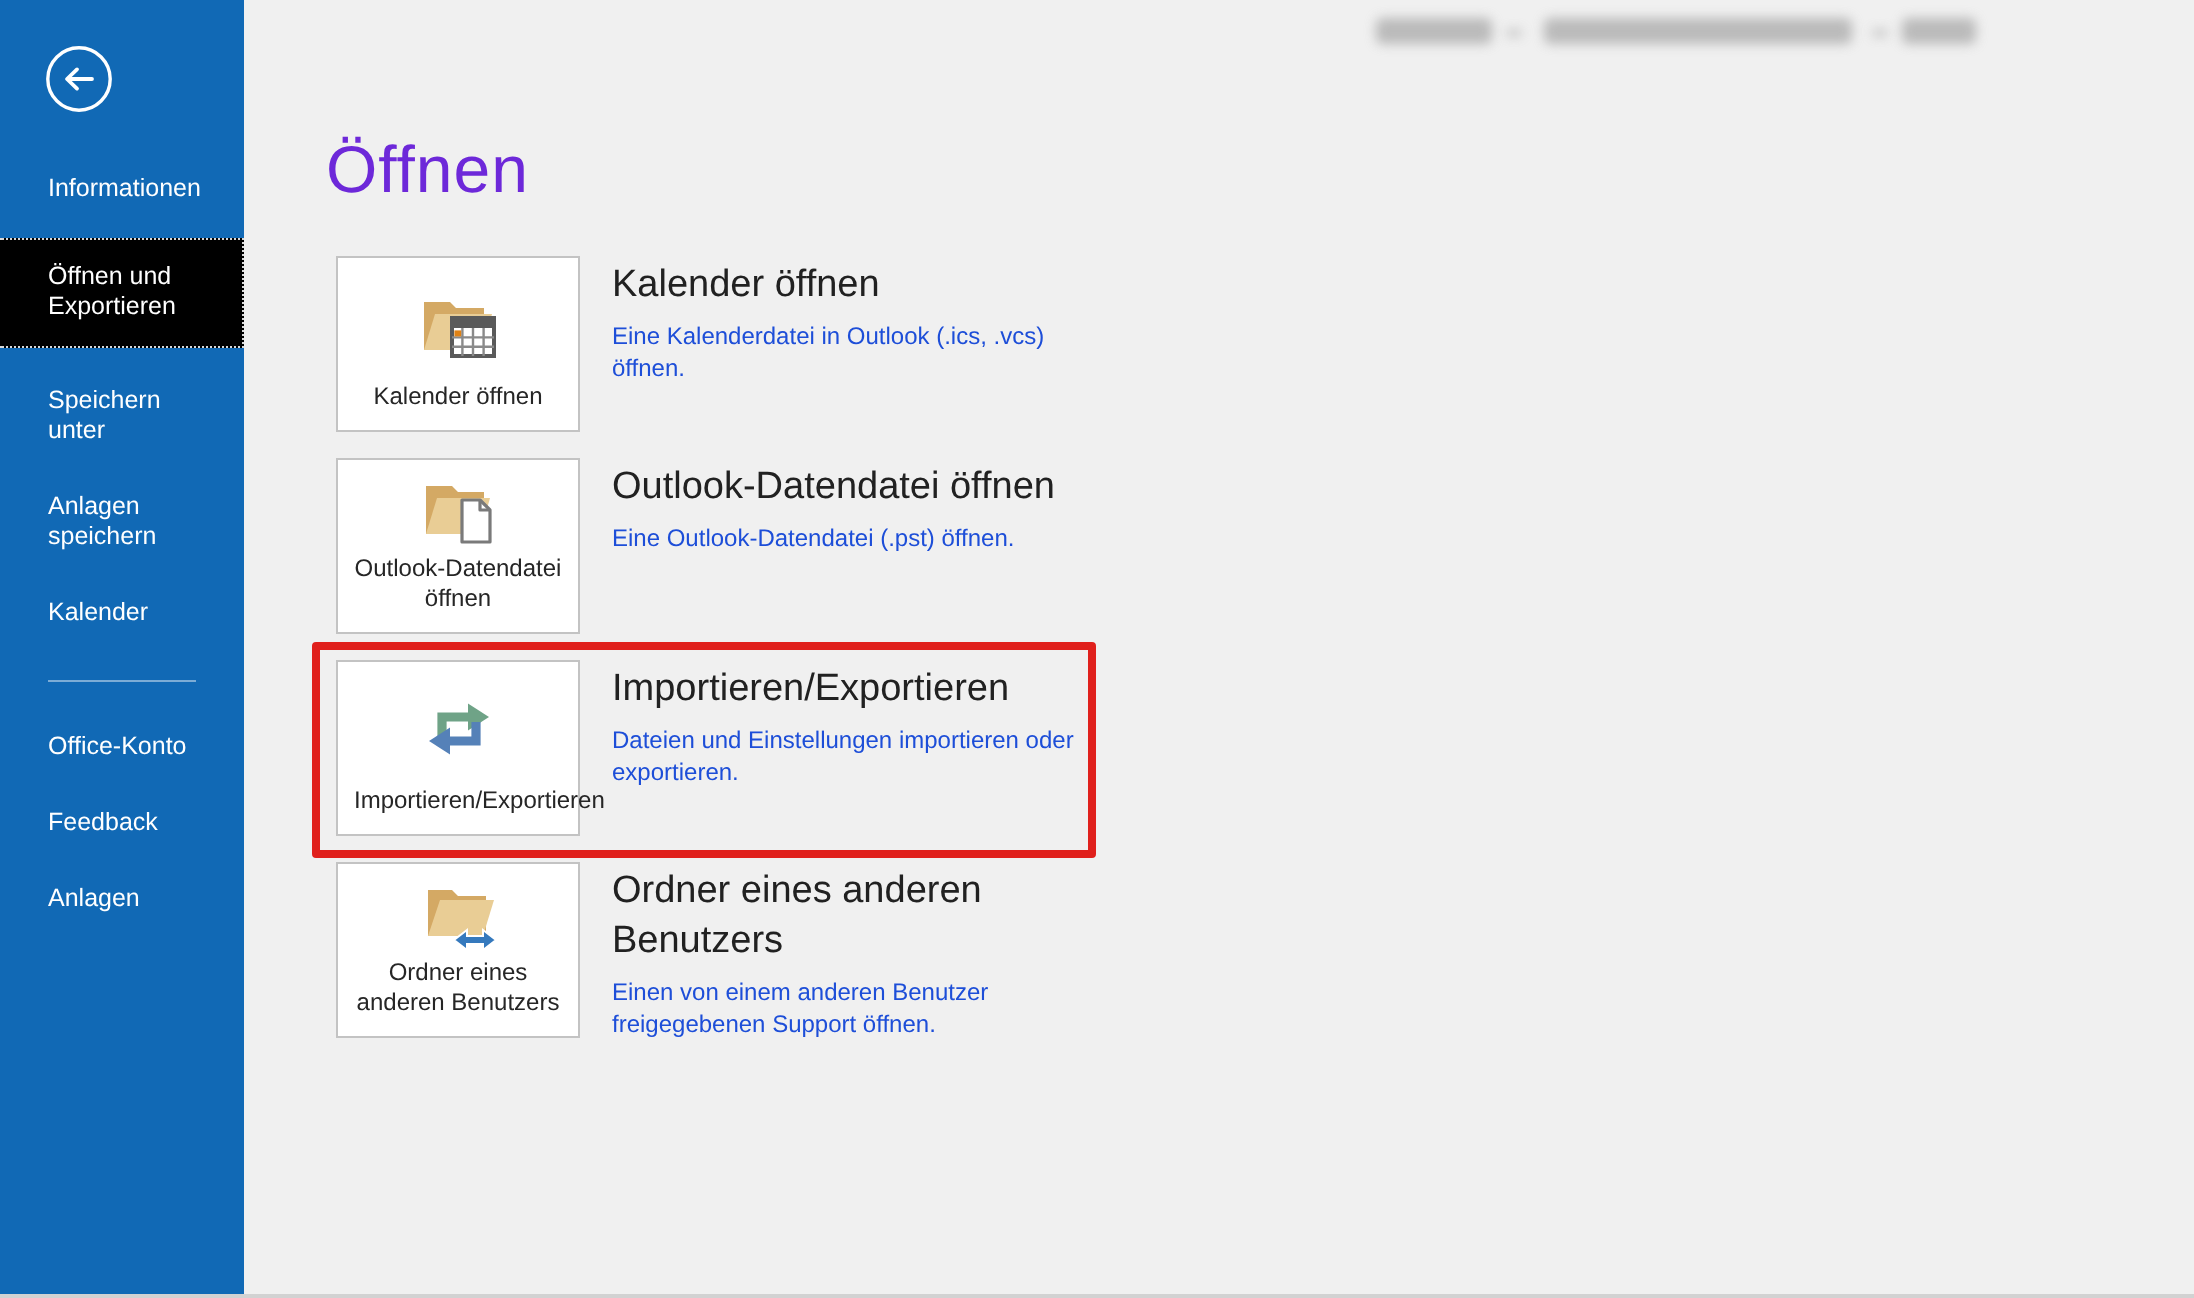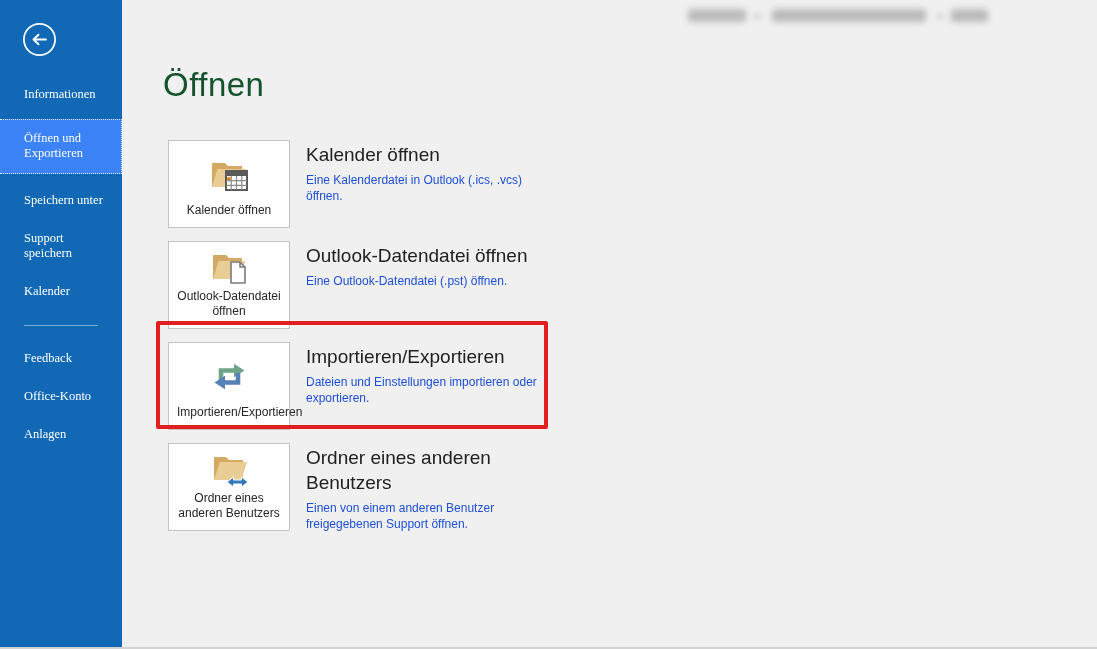--- a/index.html
+++ b/index.html
@@ -27,40 +27,39 @@
   .back-button {
     position:absolute; left:22px; top:22px; width:35px; height:35px;
     cursor:pointer; display:block;
   }
   .nav { list-style:none; position:absolute; top:81px; left:0; right:0; }
   .nav li.nav-item {
     padding:6px 10px 6px 24px;
     font-size:12.5px; line-height:15px;
     margin-bottom:11px;
     cursor:pointer;
-    font-family:Liberation Serif, serif;
   }
   .nav li.nav-item.selected {
-    background:#3b82f6;
+    background:#000000;
     border-top:1px dotted rgba(255,255,255,.85);
     border-bottom:1px dotted rgba(255,255,255,.85);
     border-right:1px dotted rgba(255,255,255,.85);
     padding-top:11px; padding-bottom:12px;
     margin-bottom:13px;
   }
   .nav li.nav-divider {
     height:1px; background:rgba(255,255,255,.45);
     margin:20px 24px 19px 24px;
   }
 
   
   .main { position:absolute; left:122px; top:0; right:0; bottom:0; padding:66px 0 0 41px; }
   .page-title {
-    font-size:33px; font-weight:300; color:#14532d;
-    letter-spacing:.5px; margin:0 0 36px 0;
+    font-size:33px; font-weight:300; color:#6d28d9;
+    letter-spacing:.5px; margin:0 0 24px 0;
   }
   .open-row { display:flex; align-items:flex-start; margin:0 0 13px 5px; }
   .tile {
     width:122px; height:88px; flex:none;
     background:#fff; border:1px solid #c3c3c3;
     display:flex; flex-direction:column; align-items:center; justify-content:flex-end;
     cursor:pointer;
   }
   .tile .tile-icon { flex:1; display:flex; align-items:center; justify-content:center; padding-top:6px; }
   .tile .tile-label {
@@ -93,25 +92,25 @@
   <span class="back-button">
     <svg width="35" height="35" viewBox="0 0 35 35">
       <circle cx="17.5" cy="17.5" r="15.6" fill="none" stroke="#ffffff" stroke-width="1.7"></circle>
       <path d="M24 17.5 H12.5 M16.5 12.7 L11.5 17.5 L16.5 22.3" fill="none" stroke="#ffffff" stroke-width="1.9" stroke-linecap="round" stroke-linejoin="round"></path>
     </svg>
   </span>
   <ul class="nav">
     <li class="nav-item">Informationen</li>
     <li class="nav-item selected">Öffnen und Exportieren</li>
     <li class="nav-item">Speichern unter</li>
-    <li class="nav-item">Support speichern</li>
+    <li class="nav-item">Anlagen speichern</li>
     <li class="nav-item">Kalender</li>
     <li class="nav-divider"></li>
+    <li class="nav-item">Office-Konto</li>
     <li class="nav-item">Feedback</li>
-    <li class="nav-item">Office-Konto</li>
     <li class="nav-item">Anlagen</li>
   </ul>
 </nav>
 
 <main class="main">
   <h1 class="page-title">Öffnen</h1>
 
   <div class="open-row">
     <div class="tile">
       <span class="tile-icon">

